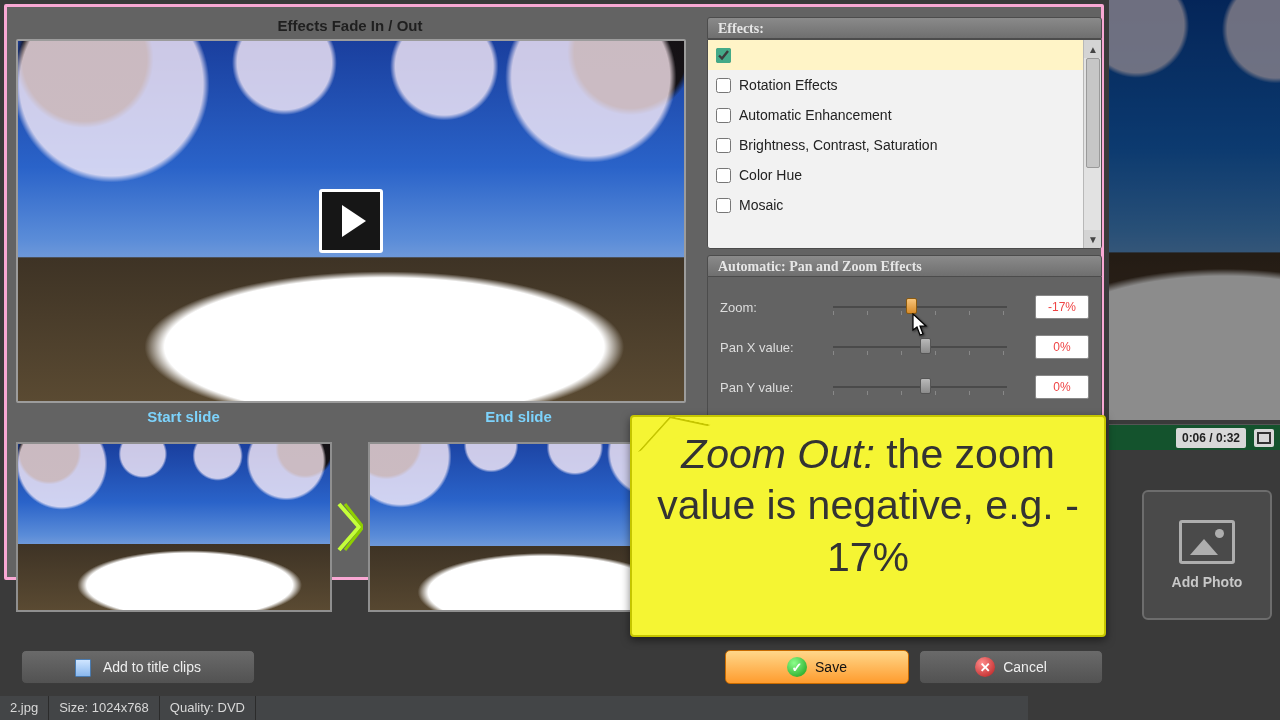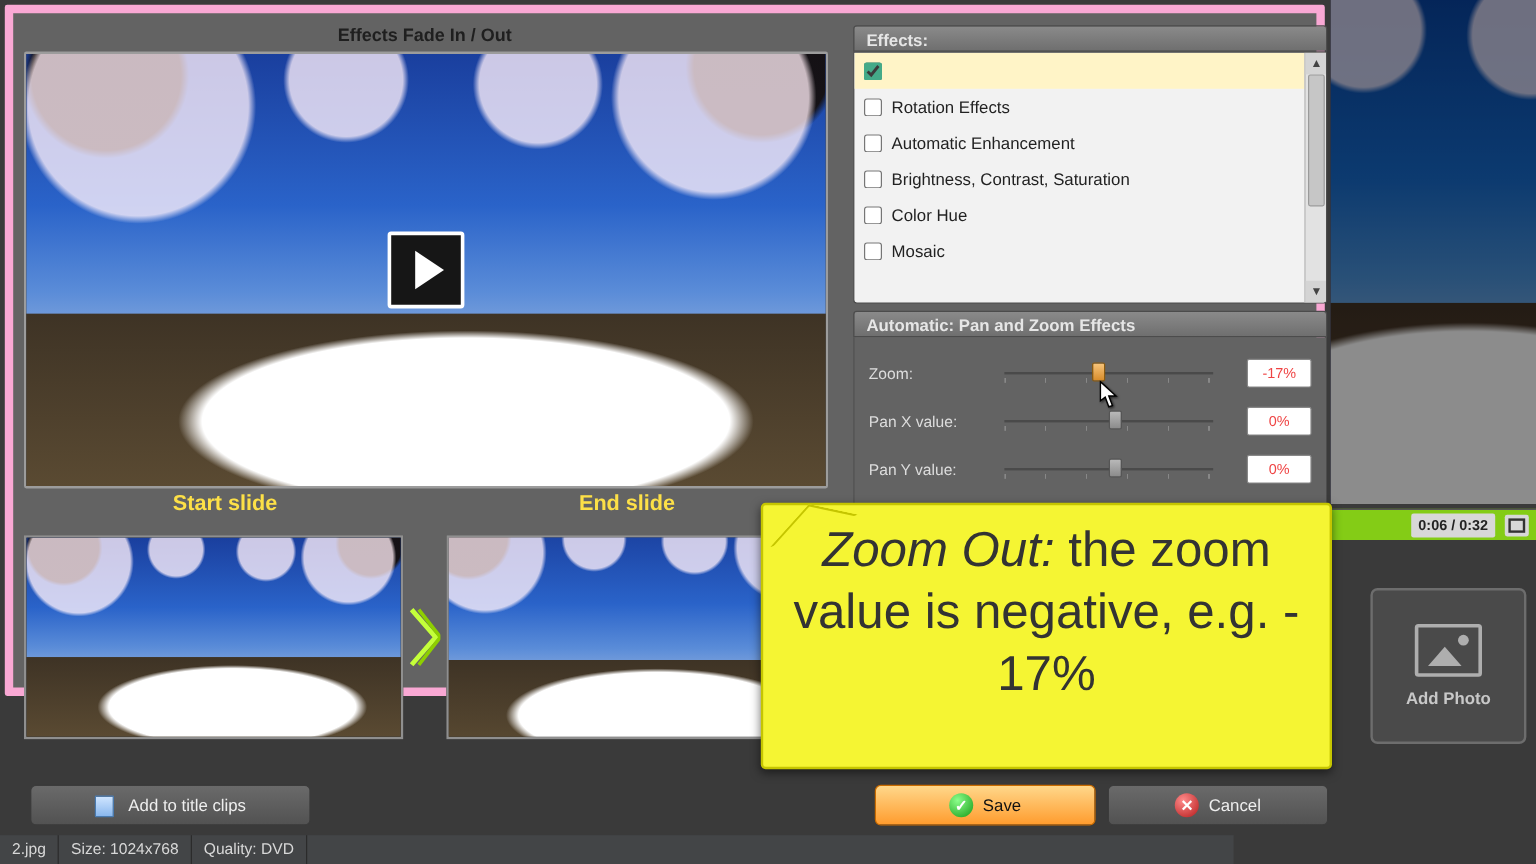--- a/index.html
+++ b/index.html
@@ -7,21 +7,21 @@
   body { position: relative; }
 
   .app {
     position: absolute; left: 0; top: 0; width: 1280px; height: 720px;
     background: #3a3a3a;
   }
 
   
   .dialog {
     position: absolute; left: 4px; top: 4px; width: 1100px; height: 576px;
-    background: #636363; border: 7px solid #f9a8d4; border-radius: 2px;
+    background: #636363; border: 3px solid #f9a8d4; border-radius: 2px;
   }
   .dialog-resize {
     position:absolute; right:2px; bottom:2px; width:11px; height:11px;
     background:
       linear-gradient(135deg, transparent 0 60%, #999 60% 70%, transparent 70% 80%, #999 80% 90%, transparent 90%);
   }
 
   
   .preview-title {
     position: absolute; left: 8px; top: 10px; width: 670px; text-align: center;
@@ -34,21 +34,21 @@
   .preview-img { width:100%; height:100%; position:relative; overflow:hidden; }
   .play-btn {
     position:absolute; left:50%; top:50%; width:64px; height:64px; margin:-32px 0 0 -32px;
     background:#161616; border:3px solid #fff; border-radius:3px;
     display:flex; align-items:center; justify-content:center; cursor:pointer;
   }
   .play-btn .tri { width:0; height:0; border-left:24px solid #fff; border-top:16px solid transparent; border-bottom:16px solid transparent; margin-left:6px;}
 
   .labels-row {
     position:absolute; left:9px; top:398px; width:670px; height:22px;
-    display:flex; color:#fde047; font-weight:bold; font-size:18px;
+    display:flex; color:#7dd3fc; font-weight:bold; font-size:15px;align-items:center;
   }
   .labels-row div { width:50%; text-align:center; }
 
   .thumbs {
     position:absolute; left:9px; top:420px; width:670px; height:200px;
     display:flex; align-items:center;
   }
   .thumb {
     width:316px; height:170px; border:2px solid #8f8f8f; background:#222; position:relative; overflow:hidden;
   }
@@ -56,21 +56,21 @@
   .arrow-sep {
     width:36px; height:170px; display:flex; align-items:center; justify-content:center;
   }
   .arrow-sep svg { width:26px; height:50px; }
 
   
   .effects-header, .settings-header {
     position:absolute; height:22px; line-height:22px; padding:0 10px;
     color:#e6e6e6; font-weight:bold; font-size:14px;
     background: linear-gradient(#8a8a8a,#6f6f6f);
-    border:1px solid #4c4c4c; border-radius:3px 3px 0 0;
+    border:1px solid #4c4c4c; border-radius:3px 3px 0 0;font-family:Liberation Serif, serif;
   }
   .effects-header { left:700px; top:10px; width:395px; }
   .effects-list {
     position:absolute; left:700px; top:32px; width:395px; height:210px;
     border:1px solid #4c4c4c; background:#f2f2f2; border-radius:0 0 3px 3px;
     overflow:hidden;
   }
   .effects-scroll { position:absolute; right:0; top:0; bottom:0; width:18px; background:#e2e2e2; border-left:1px solid #b8b8b8;}
   .effects-scroll .up, .effects-scroll .down {
     position:absolute; left:0; width:18px; height:18px; background:#d4d4d4;
@@ -155,21 +155,21 @@
   }
   .status .cell { padding:0 10px; border-right:1px solid #2b2b2b; height:100%; line-height:24px;}
 
   
   .side-photo {
     position:absolute; left:1109px; top:0; width:171px; height:420px;
     background:#1a1a4a; overflow:hidden;
   }
   .timebar {
     position:absolute; left:1109px; top:424px; width:171px; height:26px;
-    background:#84cc16; border-top:1px solid #555; display:flex; align-items:center; justify-content:flex-end; gap:8px; padding-right:6px;
+    background:#14532d; border-top:1px solid #555; display:flex; align-items:center; justify-content:flex-end; gap:8px; padding-right:6px;
   }
   .timebar .time { background:#d8d8d8; color:#222; font-weight:bold; font-size:12px; padding:3px 6px; border-radius:2px;}
   .timebar .full { width:20px; height:18px; background:#d8d8d8; border-radius:2px; position:relative;}
   .timebar .full::before{content:"";position:absolute;inset:3px;border:2px solid #333;}
   .addphoto {
     position:absolute; left:1142px; top:490px; width:130px; height:130px;
     border:2px solid #6d6d6d; border-radius:6px; background:#4a4a4a;
     display:flex; flex-direction:column; align-items:center; justify-content:center; gap:10px; color:#c8c8c8; font-size:14px; font-weight:bold;
   }
   .addphoto .ph-ico { width:56px; height:44px; border:3px solid #aeaeae; border-radius:3px; position:relative;}

